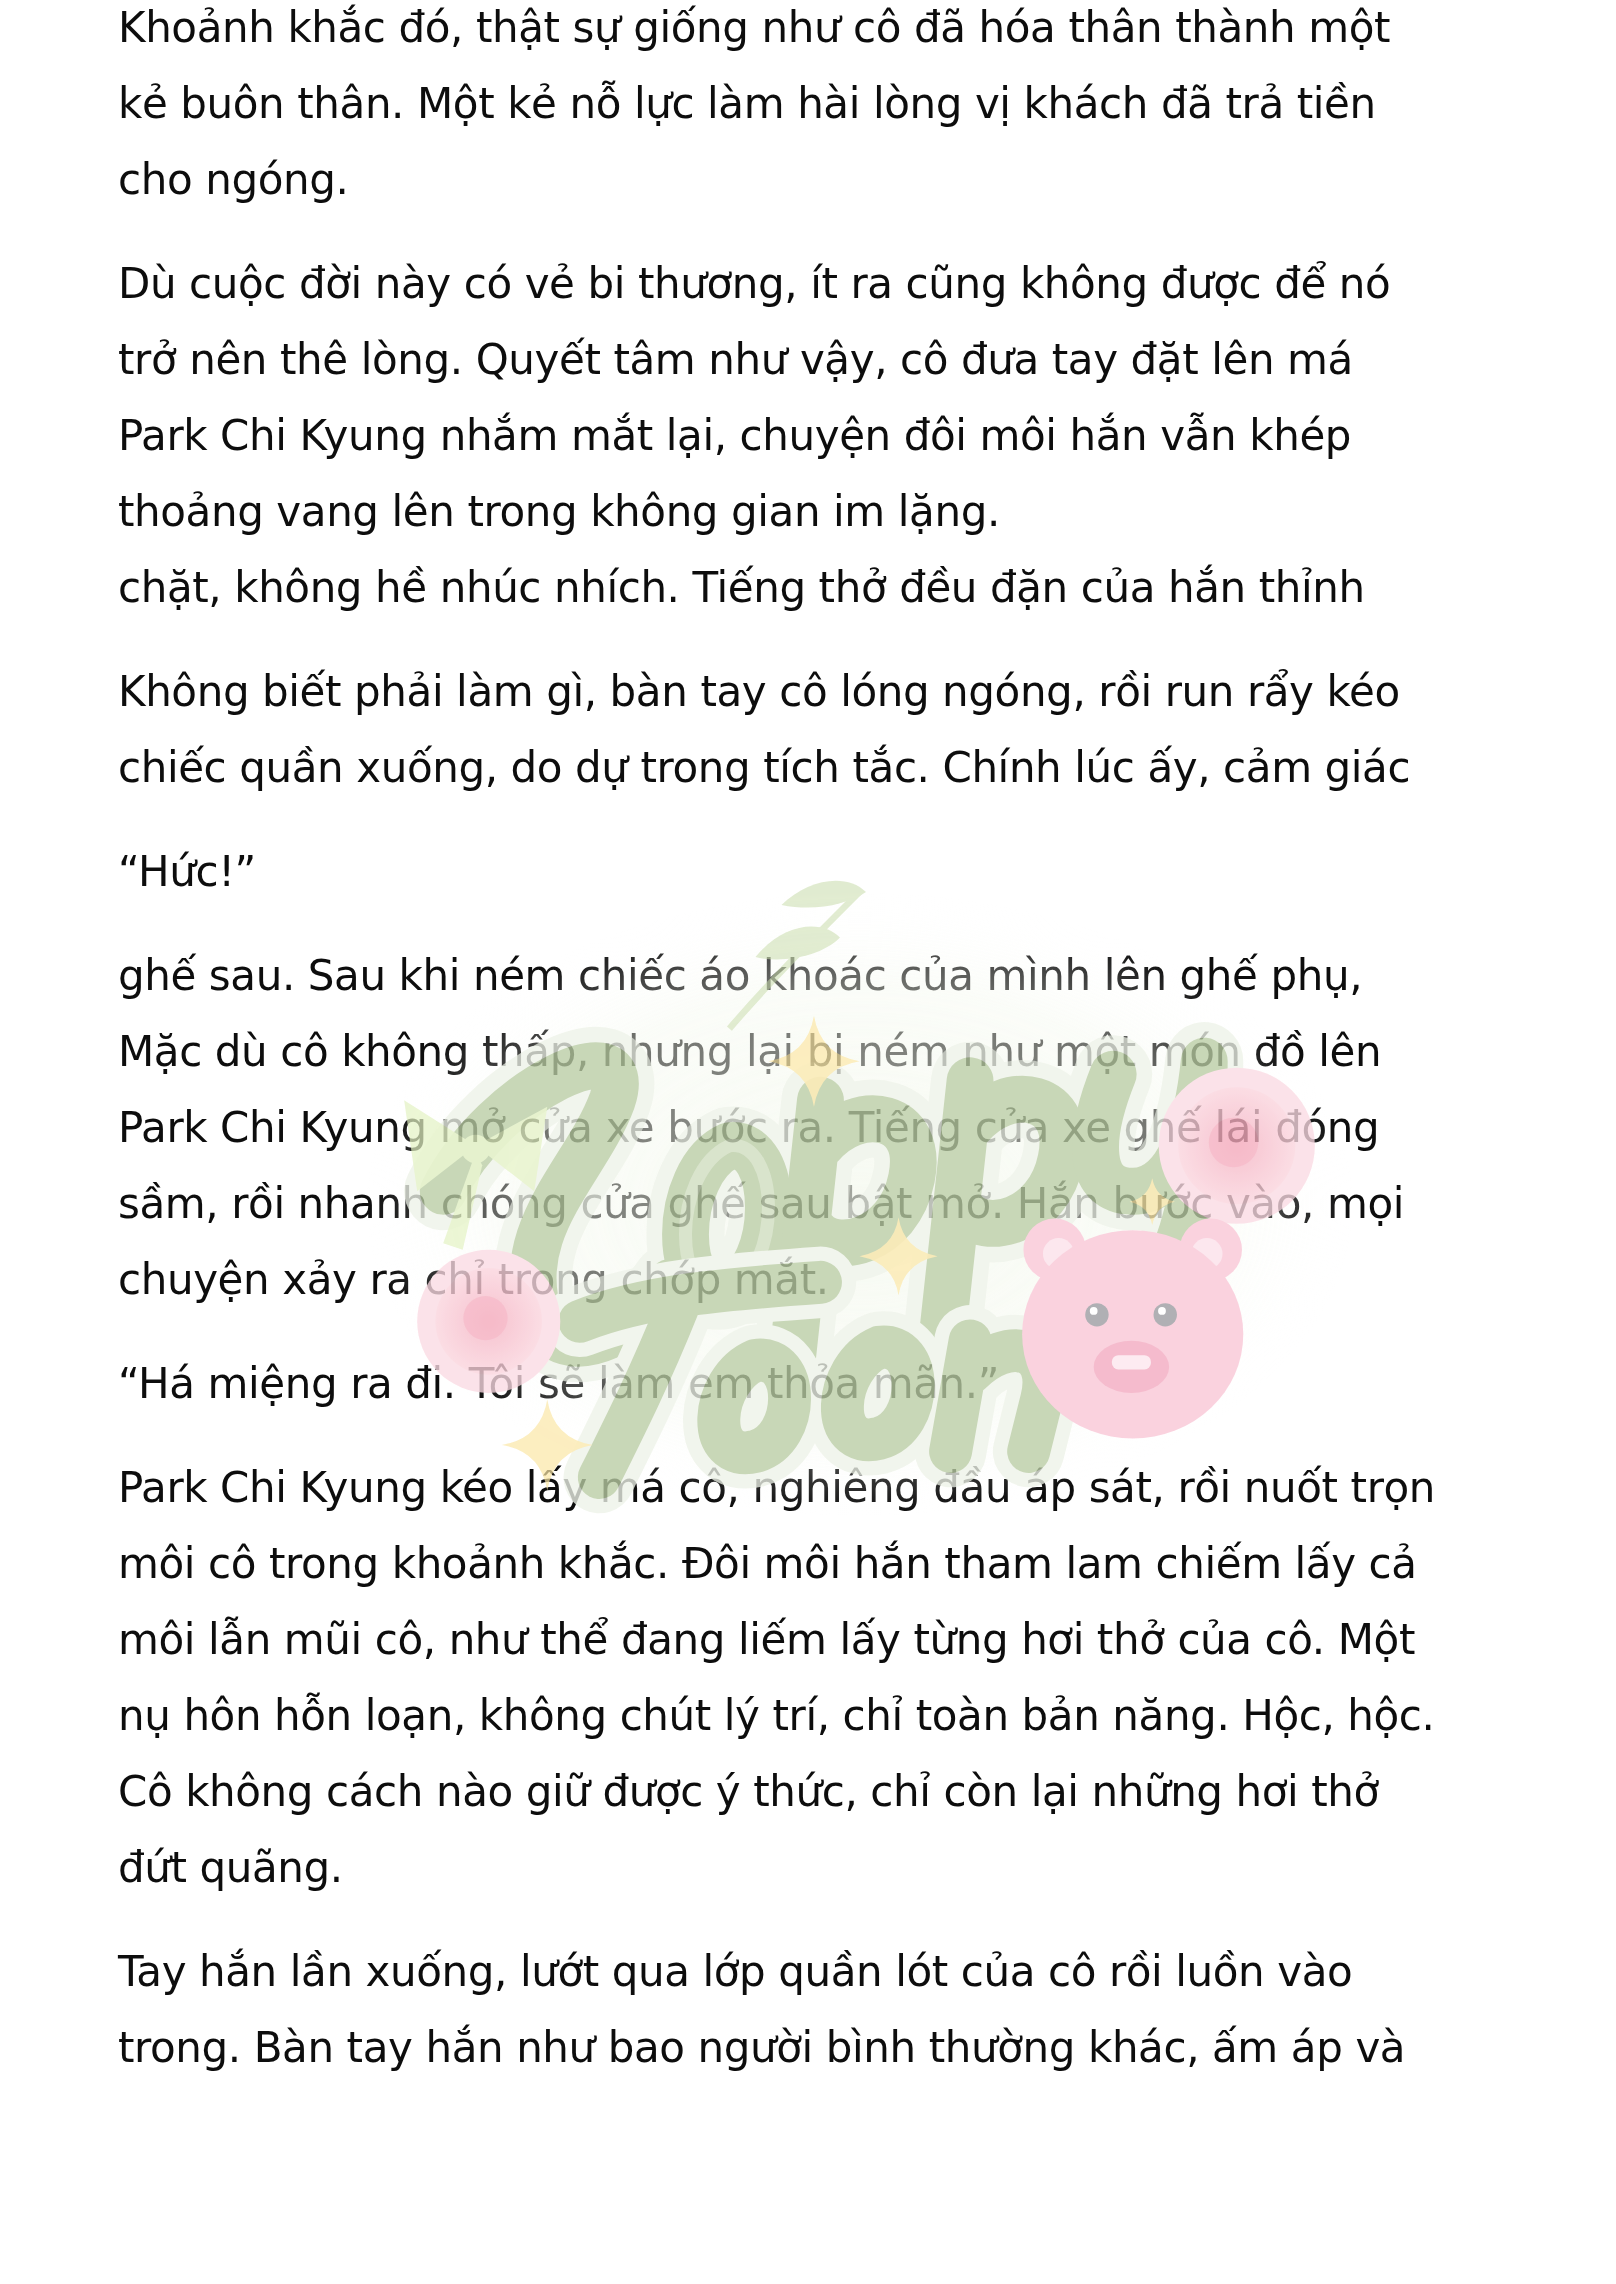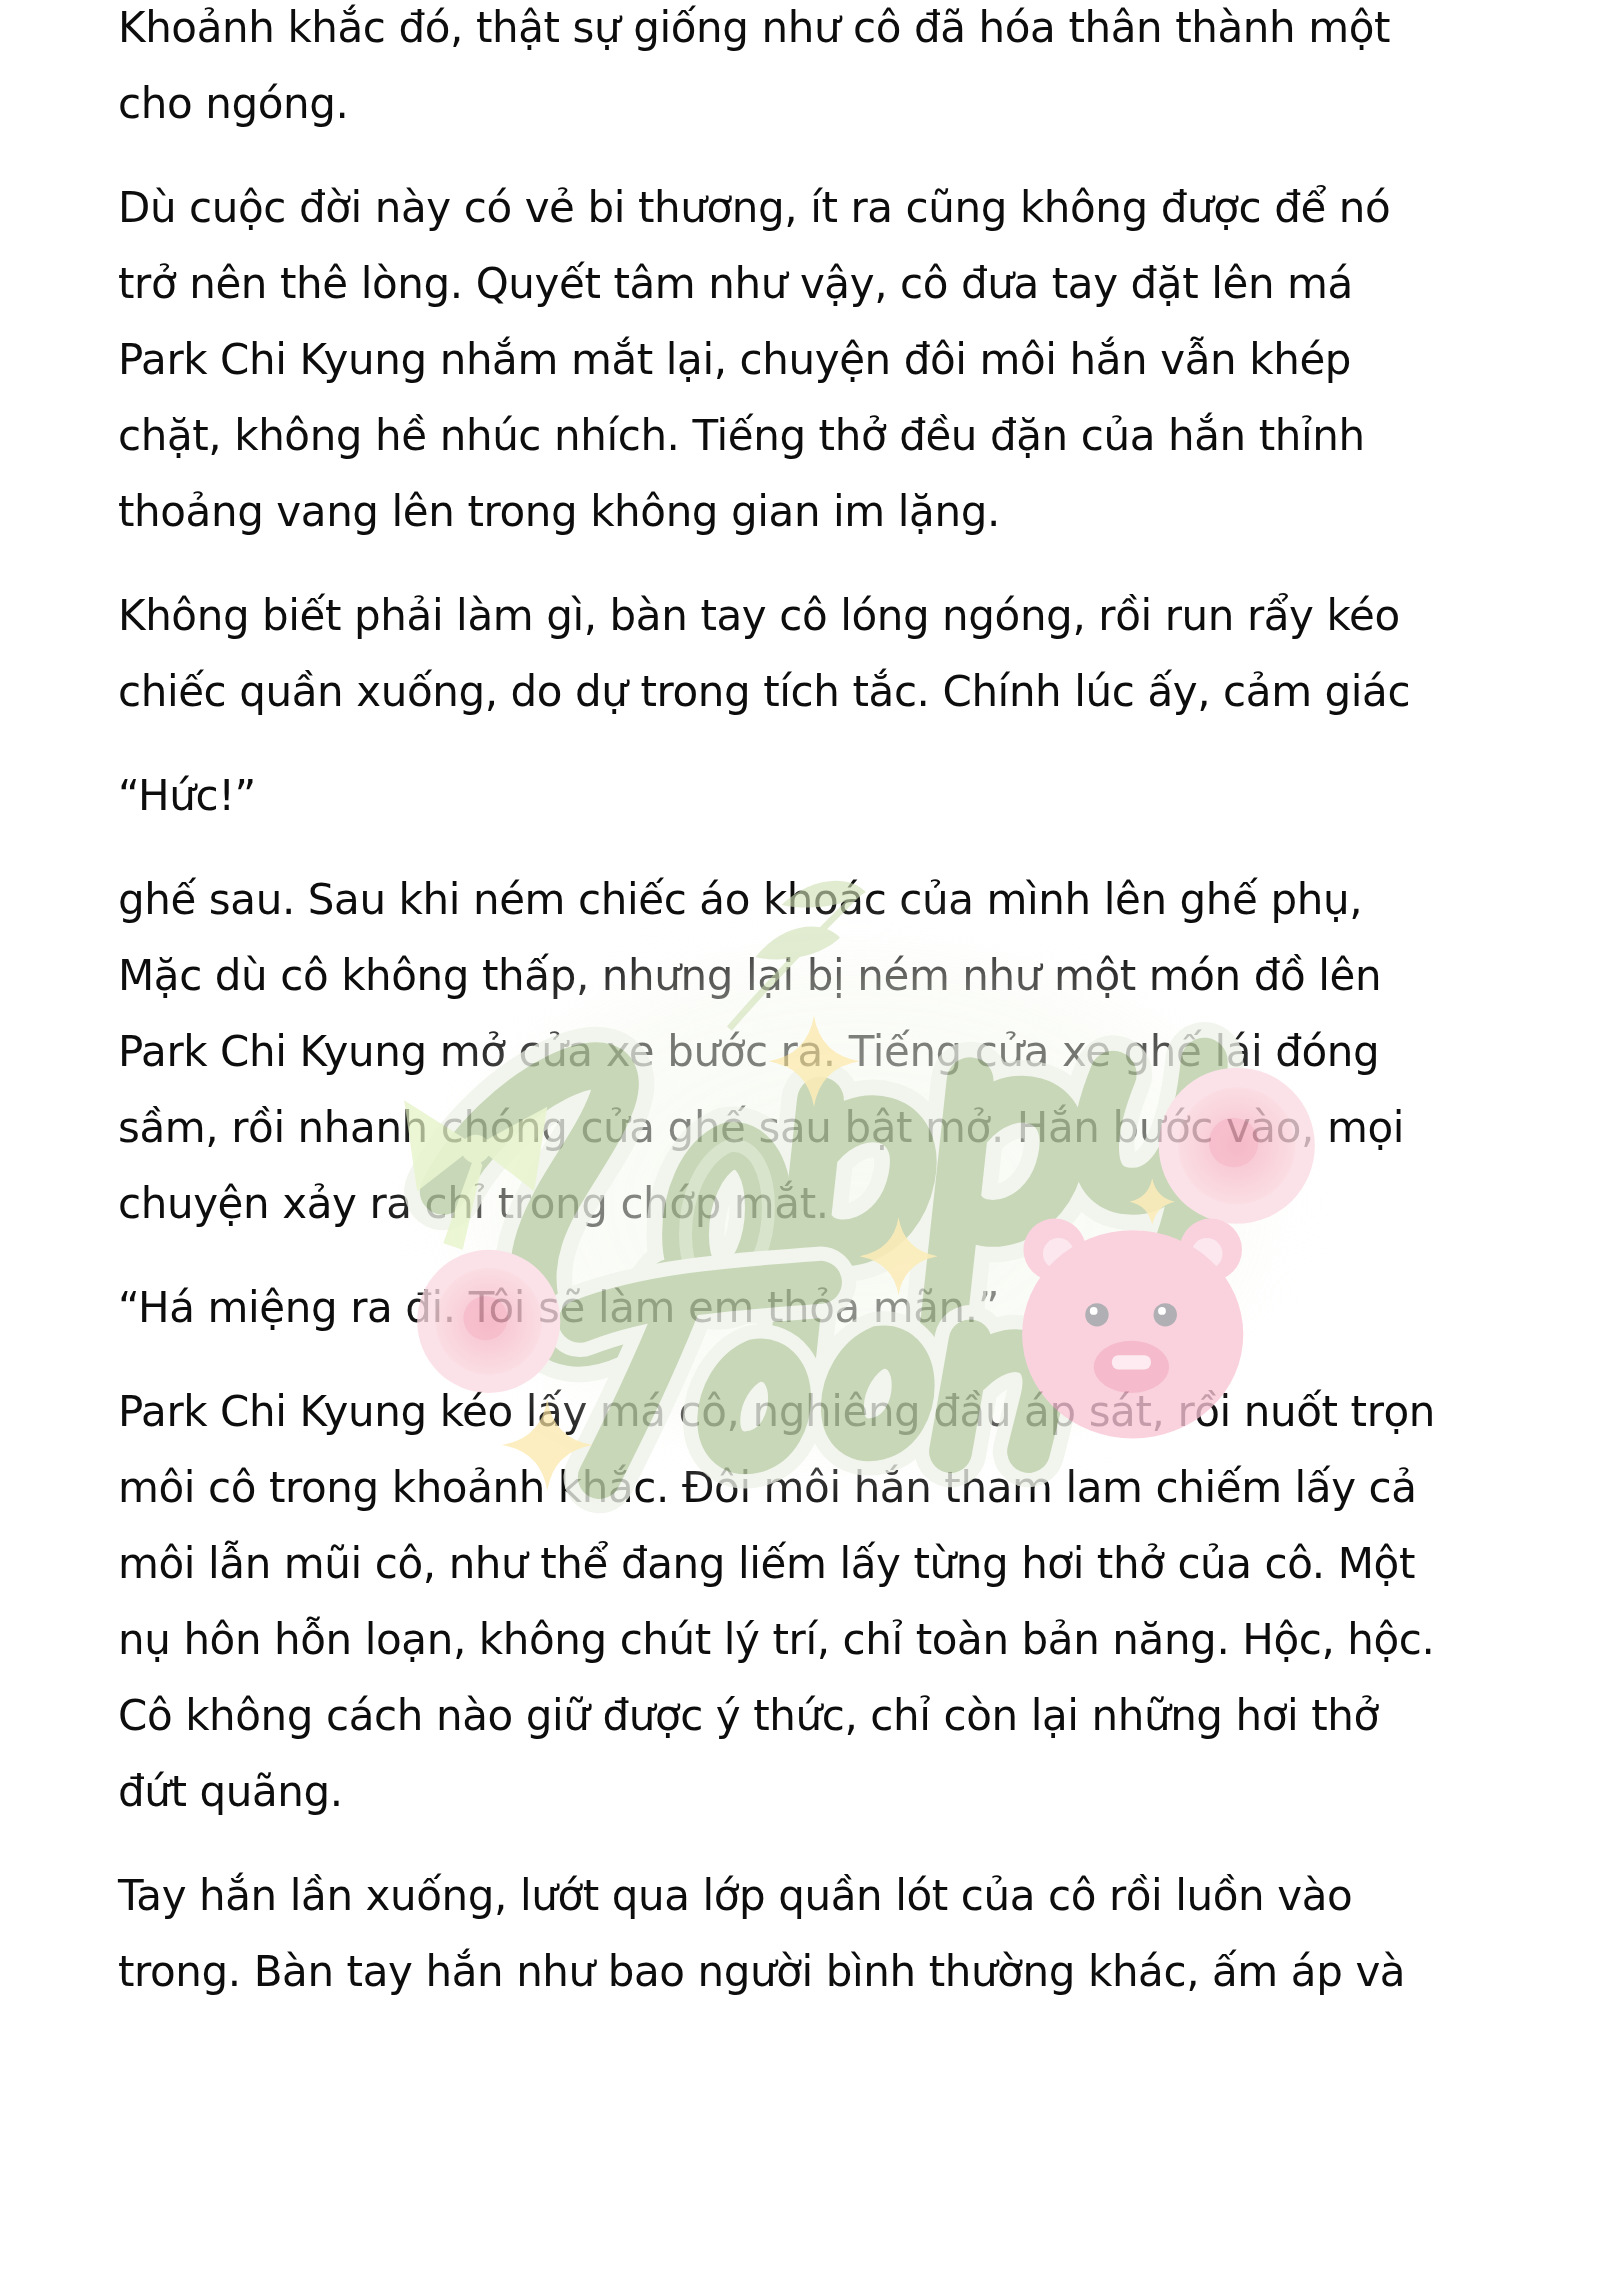--- a/index.html
+++ b/index.html
@@ -30,28 +30,29 @@
   .watermark svg { width: 100%; height: 100%; display: block; }
 </style>
 </head>
 <body>
 
 <div class="page">
 
   <div class="article">
     <p class="para">
       <span class="line">Khoảnh khắc đó, thật sự giống như cô đã hóa thân thành một</span>
+      <span class="line">kẻ buôn thân. Một kẻ nỗ lực làm hài lòng vị khách đã trả tiền</span>
       <span class="line">cho ngóng.</span>
     </p>
     <p class="para">
       <span class="line">Dù cuộc đời này có vẻ bi thương, ít ra cũng không được để nó</span>
       <span class="line">trở nên thê lòng. Quyết tâm như vậy, cô đưa tay đặt lên má</span>
       <span class="line">Park Chi Kyung nhắm mắt lại, chuyện đôi môi hắn vẫn khép</span>
+      <span class="line">thoảng vang lên trong không gian im lặng.</span>
       <span class="line">chặt, không hề nhúc nhích. Tiếng thở đều đặn của hắn thỉnh</span>
-      <span class="line">thoảng vang lên trong không gian im lặng.</span>
     </p>
     <p class="para">
       <span class="line">Không biết phải làm gì, bàn tay cô lóng ngóng, rồi run rẩy kéo</span>
       <span class="line">chiếc quần xuống, do dự trong tích tắc. Chính lúc ấy, cảm giác</span>
     </p>
     <p class="para">
       <span class="line">“Hức!”</span>
     </p>
     <p class="para">
       <span class="line">ghế sau. Sau khi ném chiếc áo khoác của mình lên ghế phụ,</span>

